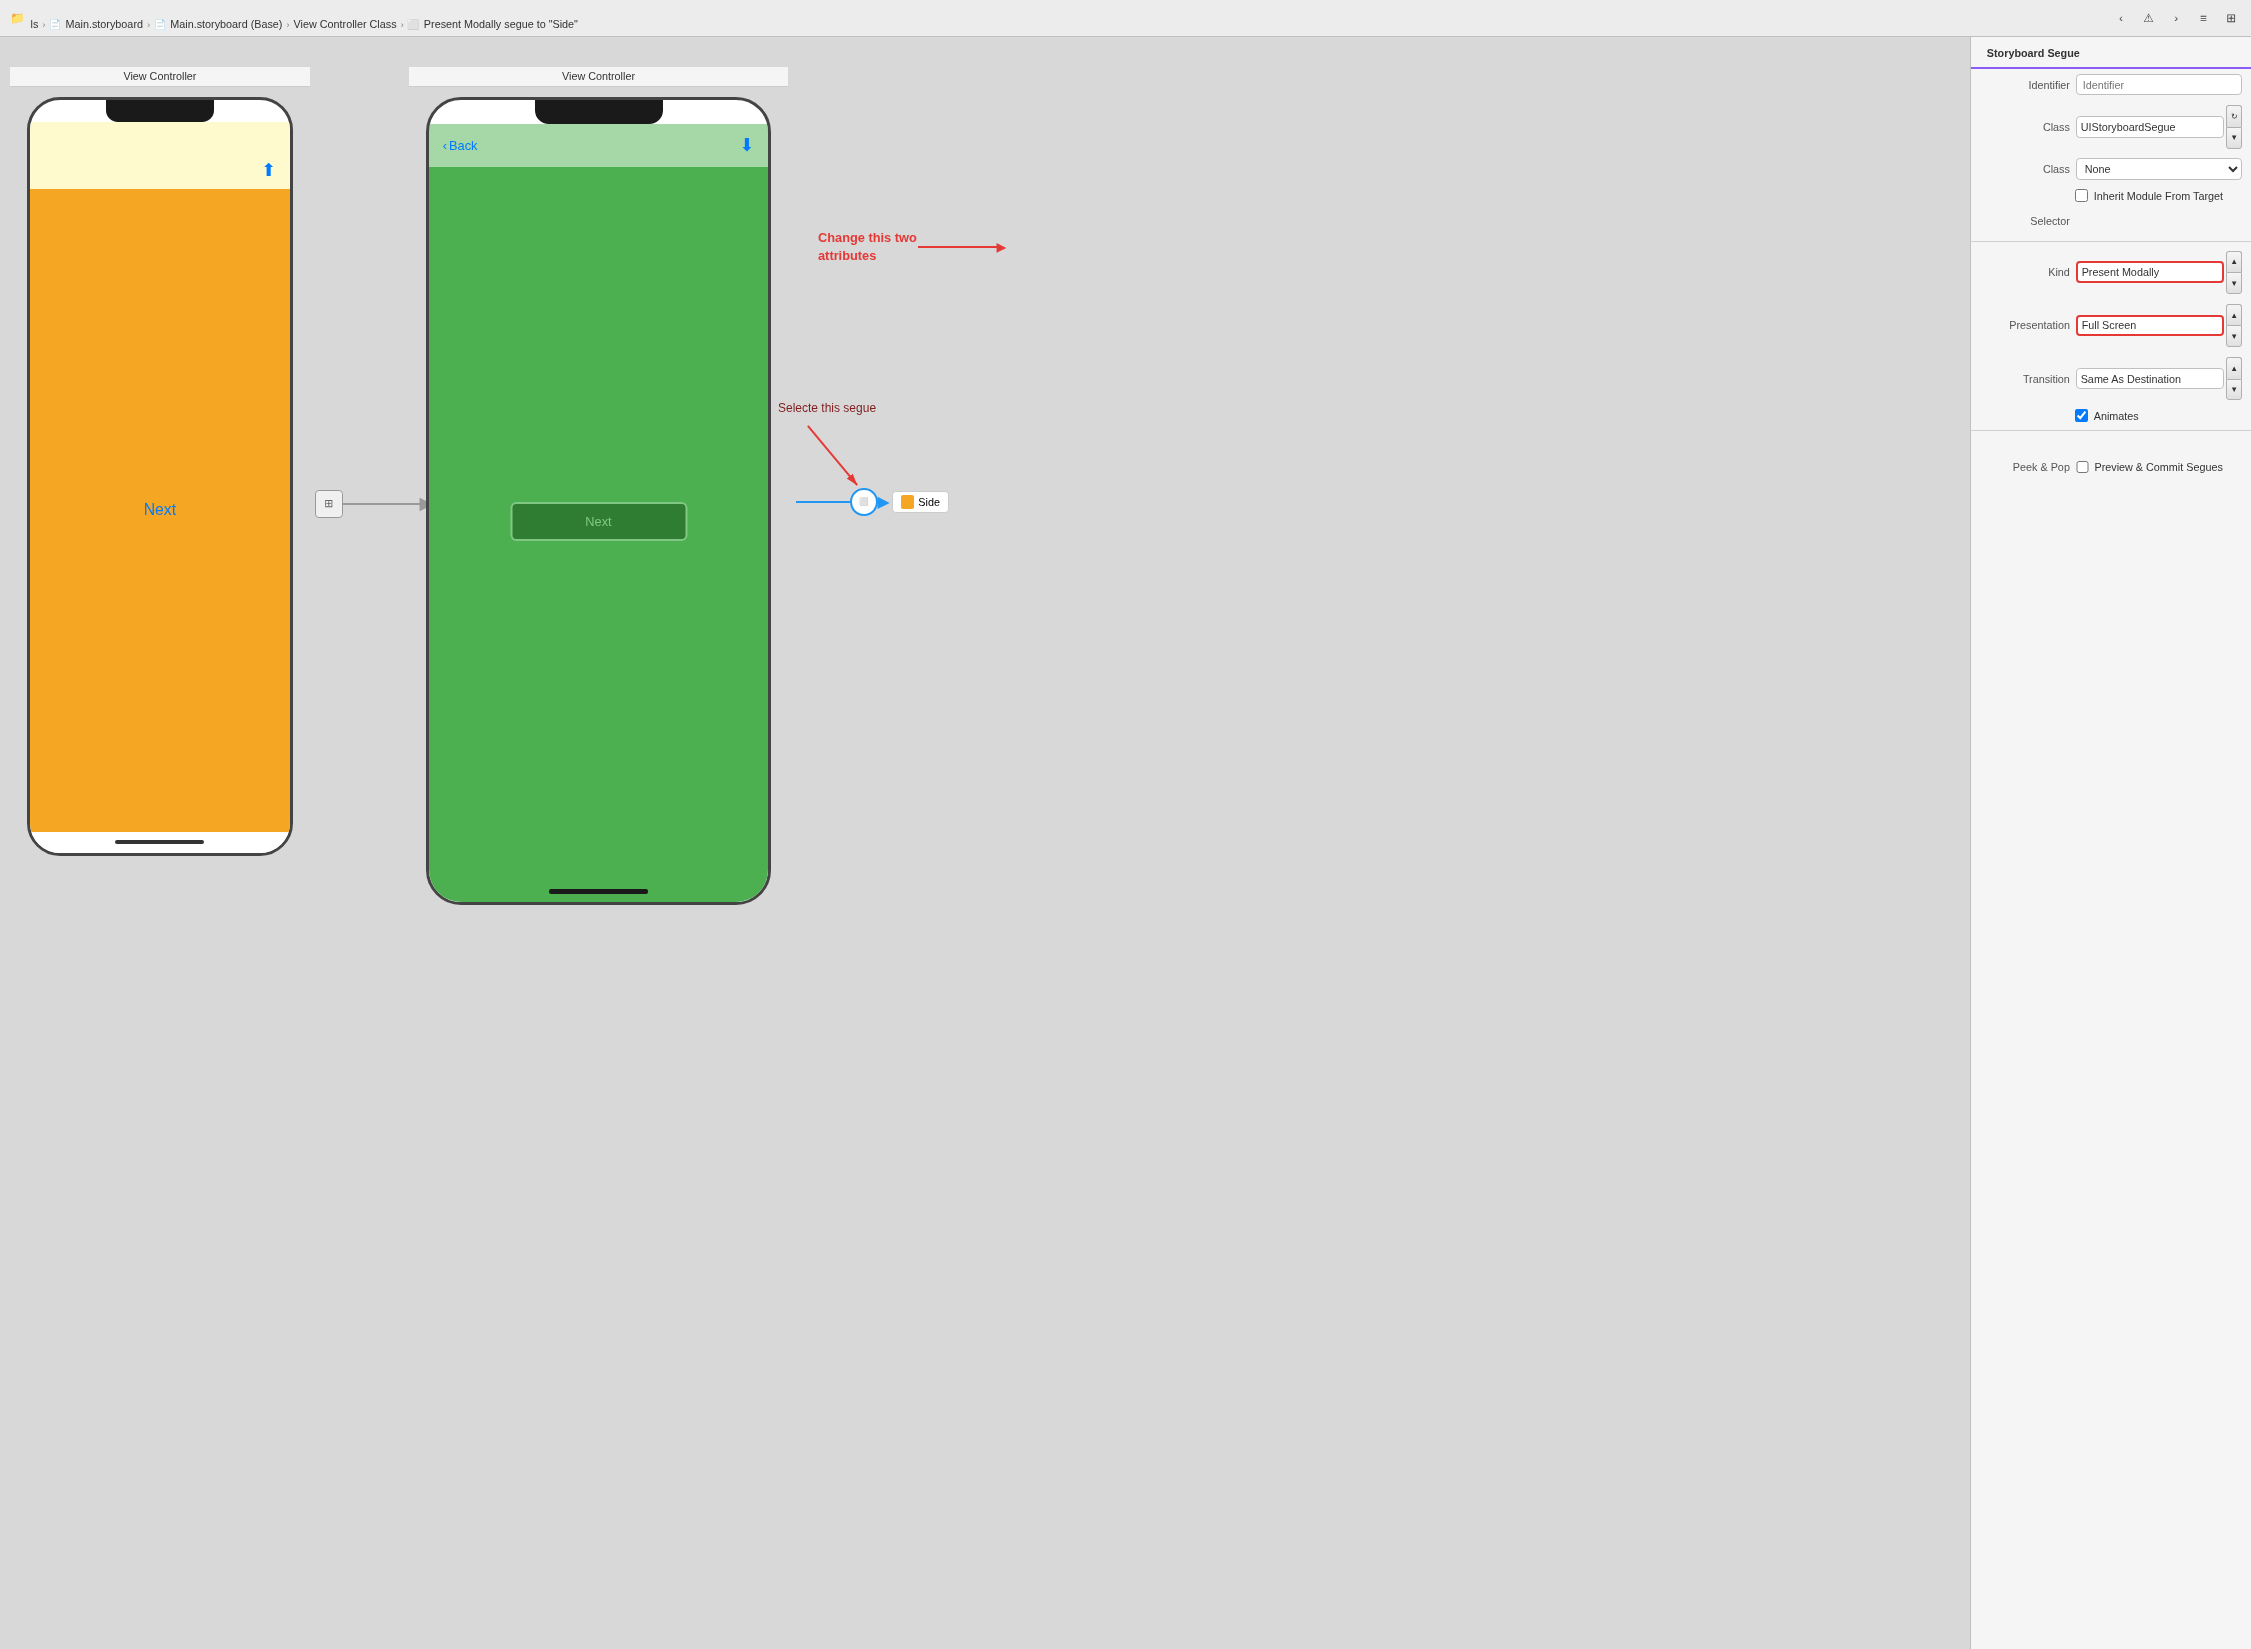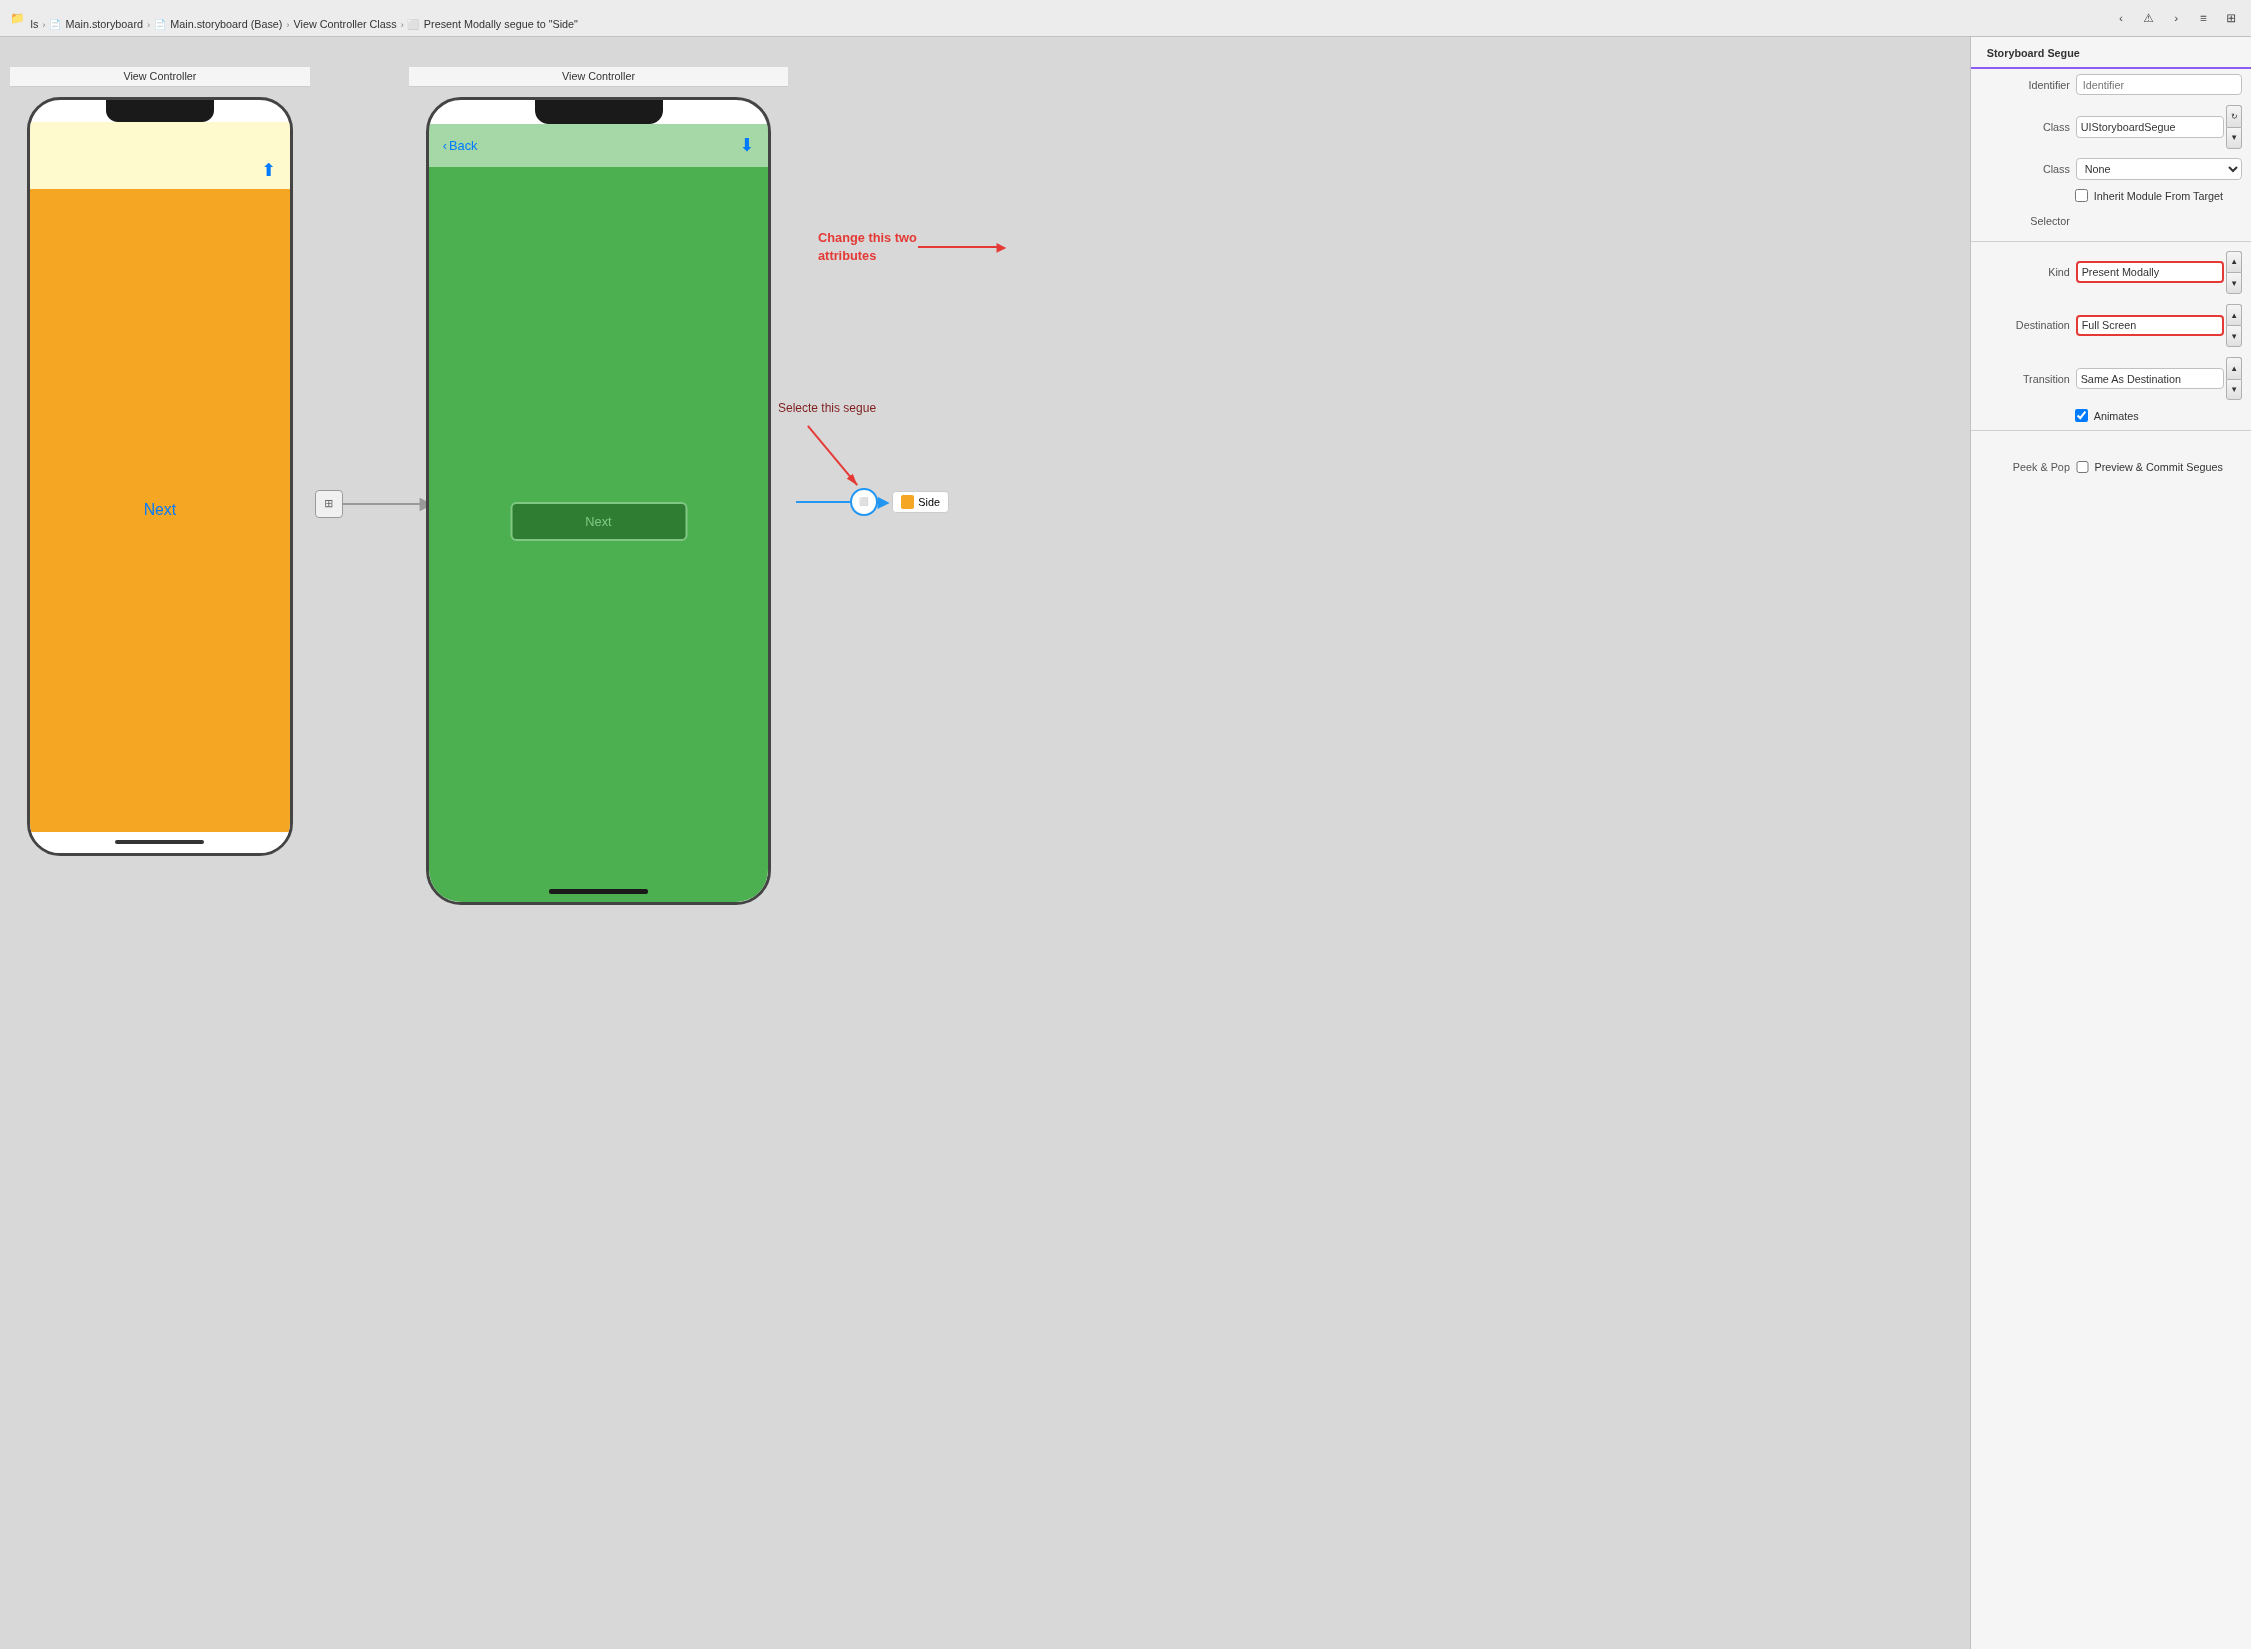--- a/index.html
+++ b/index.html
@@ -365,21 +365,21 @@
           <option>Present Modally</option>
         </select>
         <div class="stepper-group">
           <div class="stepper-btn stepper-up">▲</div>
           <div class="stepper-btn stepper-down">▼</div>
         </div>
       </div>
     </div>
 
     <div class="inspector-row">
-      <span class="inspector-label">Destination</span>
+      <span class="inspector-label">Presentation</span>
       <div class="inspector-select-row">
         <select class="inspector-select inspector-select-highlighted" style="border:2px solid #e53935;">
           <option>Full Screen</option>
         </select>
         <div class="stepper-group">
           <div class="stepper-btn stepper-up">▲</div>
           <div class="stepper-btn stepper-down">▼</div>
         </div>
       </div>
     </div>

